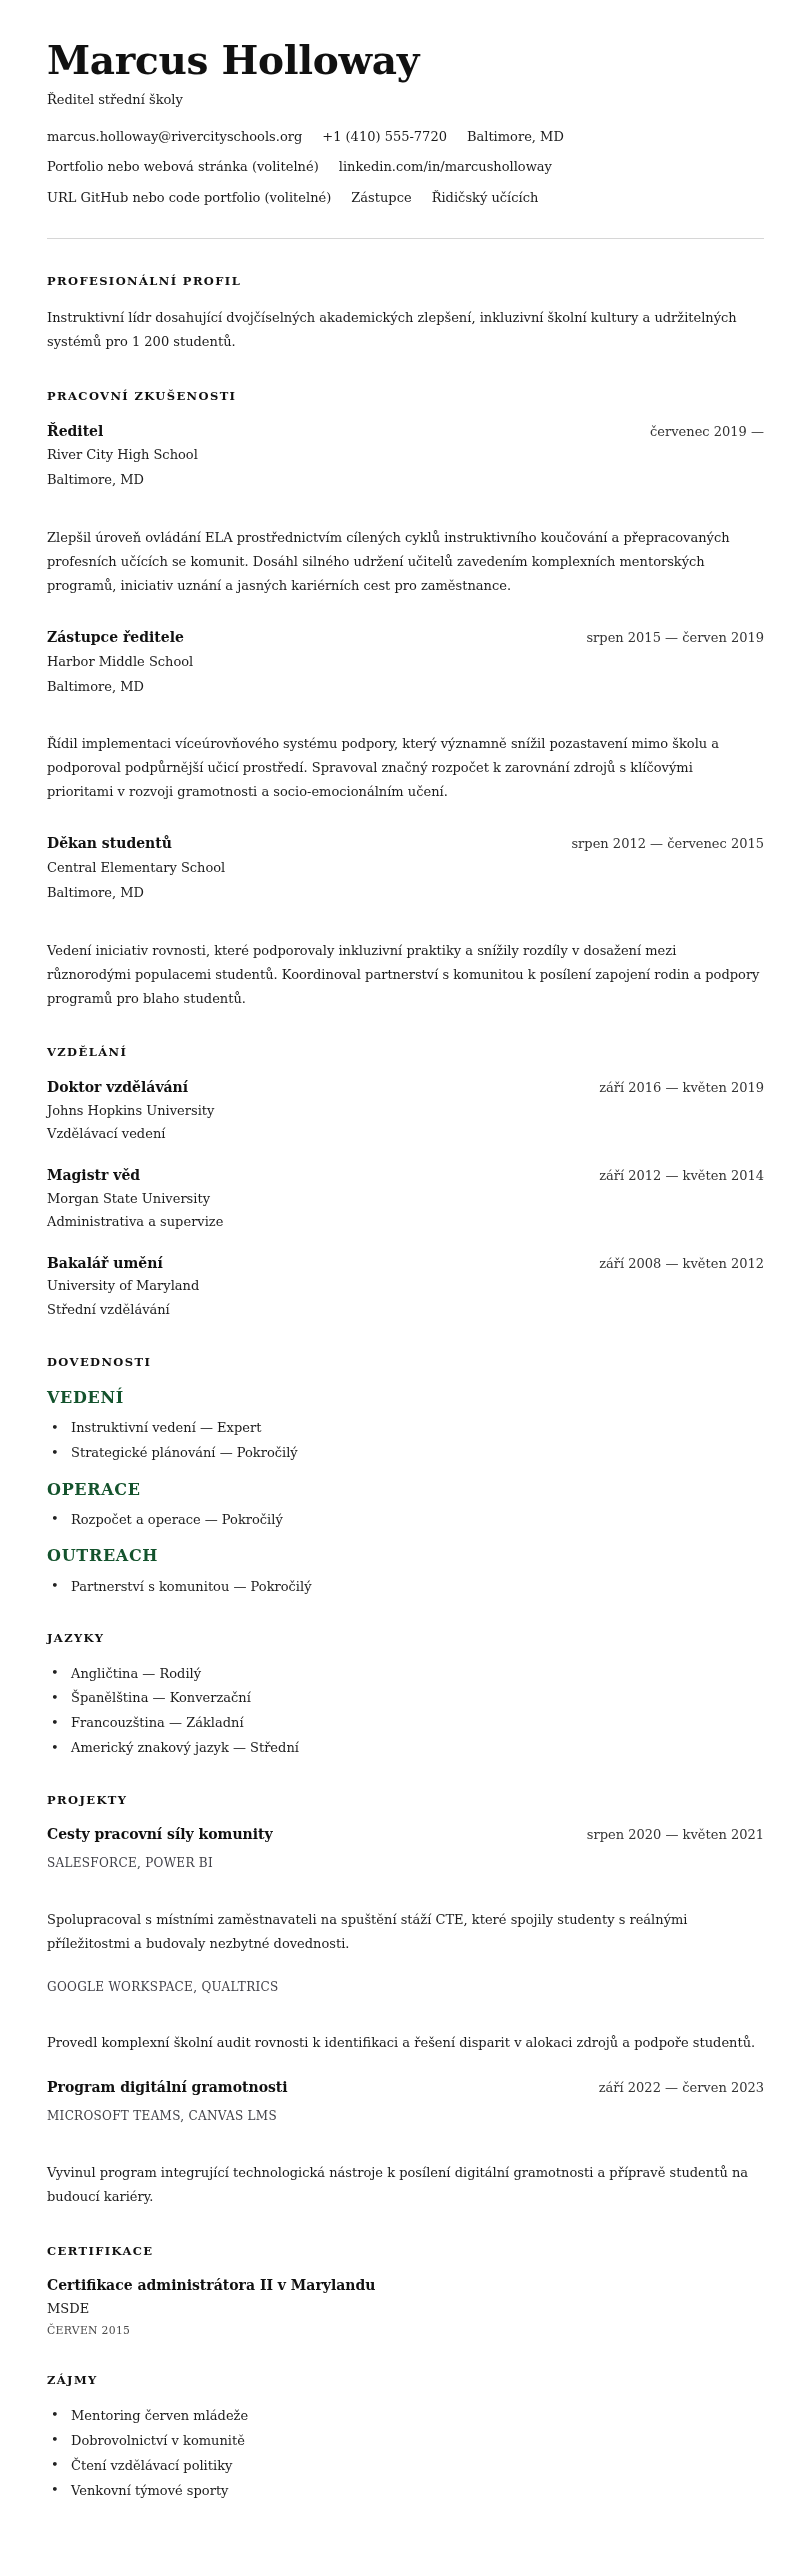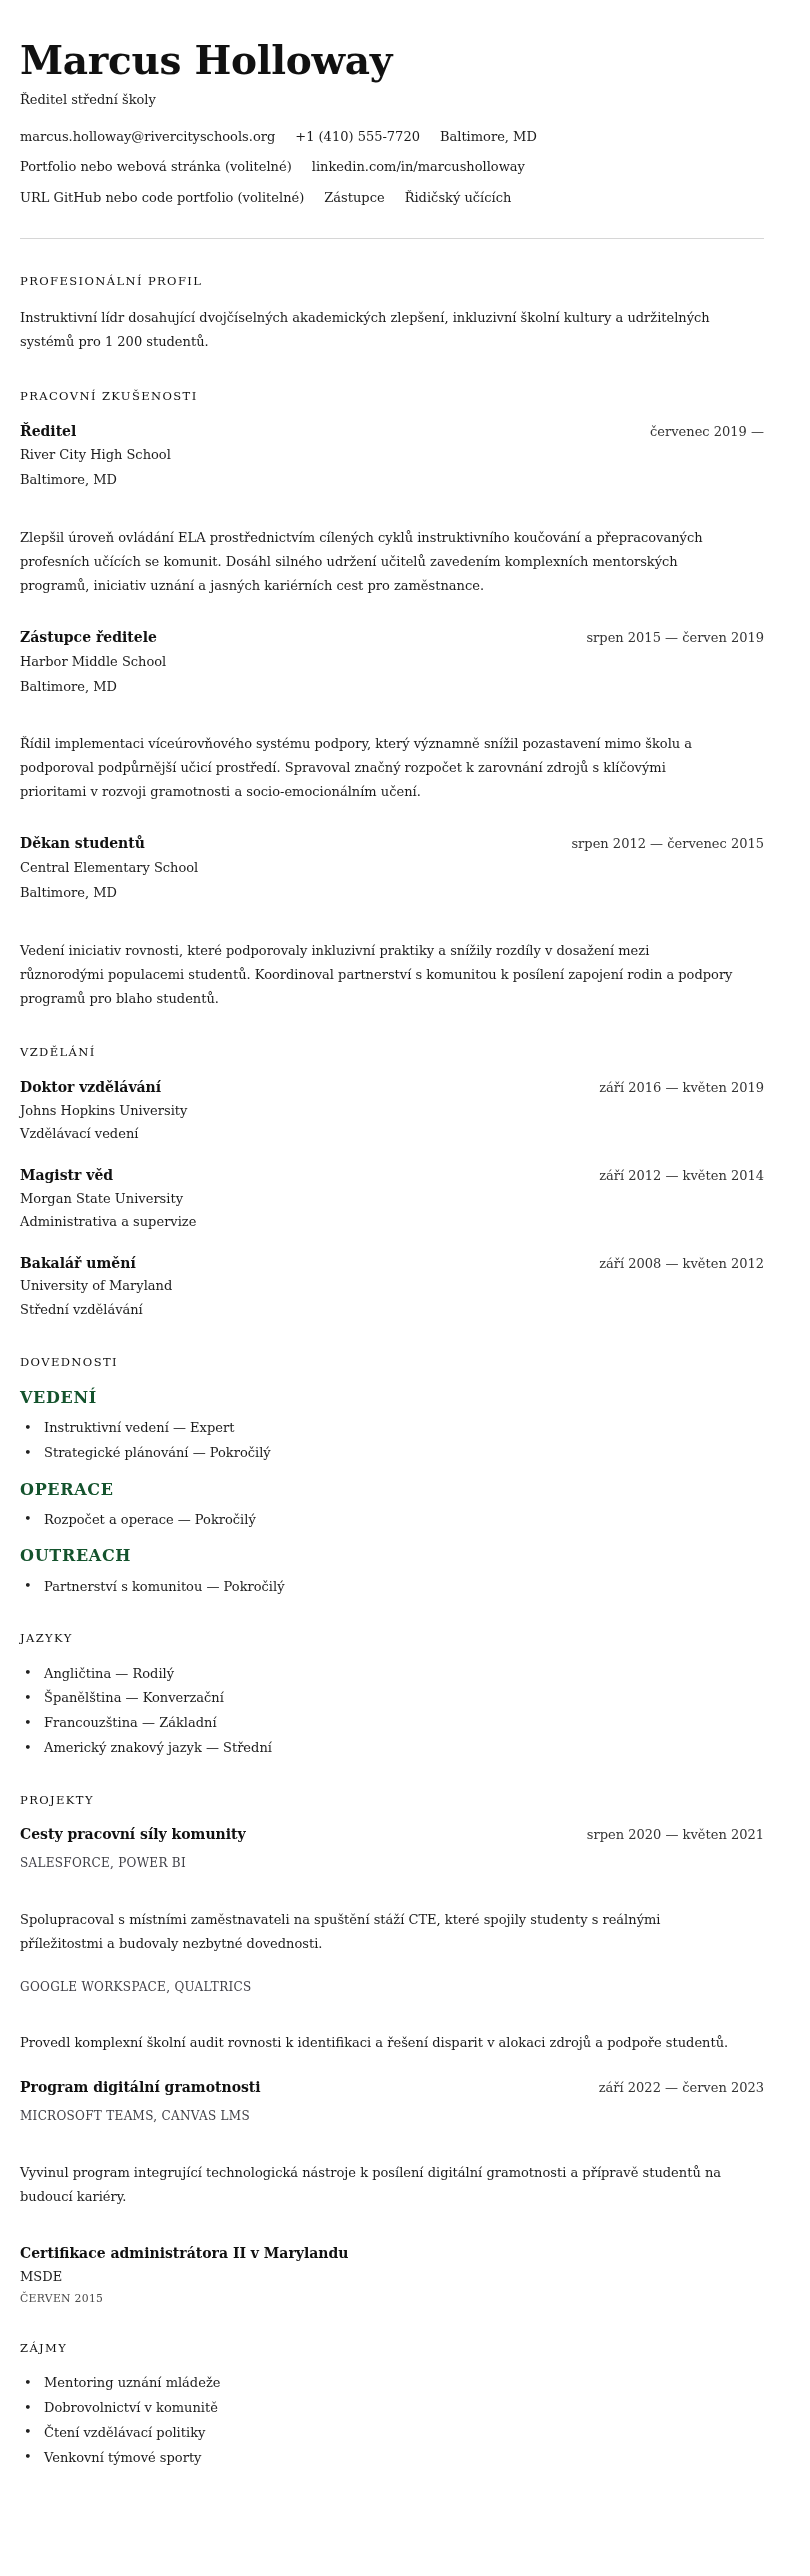--- a/index.html
+++ b/index.html
@@ -5,21 +5,21 @@
   html, body { margin: 0; padding: 0; background: #ffffff; }
   body {
     font-family: "DejaVu Serif", "Liberation Serif", serif;
     color: #1b1b1b;
     -webkit-font-smoothing: antialiased;
   }
   .page {
     width: 811px;
     min-height: 2576px;
     box-sizing: border-box;
-    padding: 38px 47px 41px 20px;
+    padding: 38px 47px 41px 47px;
     background: #ffffff;
   }
 
   
   .name {
     font-size: 39px;
     font-weight: 700;
     line-height: 1.15;
     letter-spacing: -0.3px;
     color: #111111;
@@ -41,21 +41,21 @@
   .header-rule {
     border: none;
     border-top: 1.4px solid #d6d6d6;
     margin: 30px 0 0 0;
   }
 
   
   .section { margin-top: 35px; }
   .section-heading {
     font-size: 11.5px;
-    font-weight: 400;
+    font-weight: 700;
     letter-spacing: 1.4px;
     line-height: 1.3;
     color: #111111;
     margin: 0 0 17.6px 0;
   }
   .profile-text {
     font-size: 13px;
     line-height: 1.84;
     margin: 0;
     max-width: 716px;
@@ -297,31 +297,32 @@
       <div class="entry-head">
         <h3 class="entry-title">Program digitální gramotnosti</h3>
         <span class="entry-date">září 2022 — červen 2023</span>
       </div>
       <div class="entry-tech">MICROSOFT TEAMS, CANVAS LMS</div>
       <p class="entry-desc">Vyvinul program integrující technologická nástroje k posílení digitální gramotnosti a přípravě studentů na budoucí kariéry.</p>
     </div>
   </section>
 
   <section class="section">
+    <h2 class="section-heading">CERTIFIKACE</h2>
     <div class="entry">
       <h3 class="entry-title">Certifikace administrátora II v Marylandu</h3>
       <div class="cert-issuer">MSDE</div>
       <div class="cert-date">ČERVEN 2015</div>
     </div>
   </section>
 
   <section class="section">
     <h2 class="section-heading">ZÁJMY</h2>
     <ul class="dot-list">
-      <li><span class="bullet">•</span><span>Mentoring uznání mládeže</span></li>
+      <li><span class="bullet">•</span><span>Mentoring červen mládeže</span></li>
       <li><span class="bullet">•</span><span>Dobrovolnictví v komunitě</span></li>
       <li><span class="bullet">•</span><span>Čtení vzdělávací politiky</span></li>
       <li><span class="bullet">•</span><span>Venkovní týmové sporty</span></li>
     </ul>
   </section>
 
 </div>
 
 
 </body></html>

